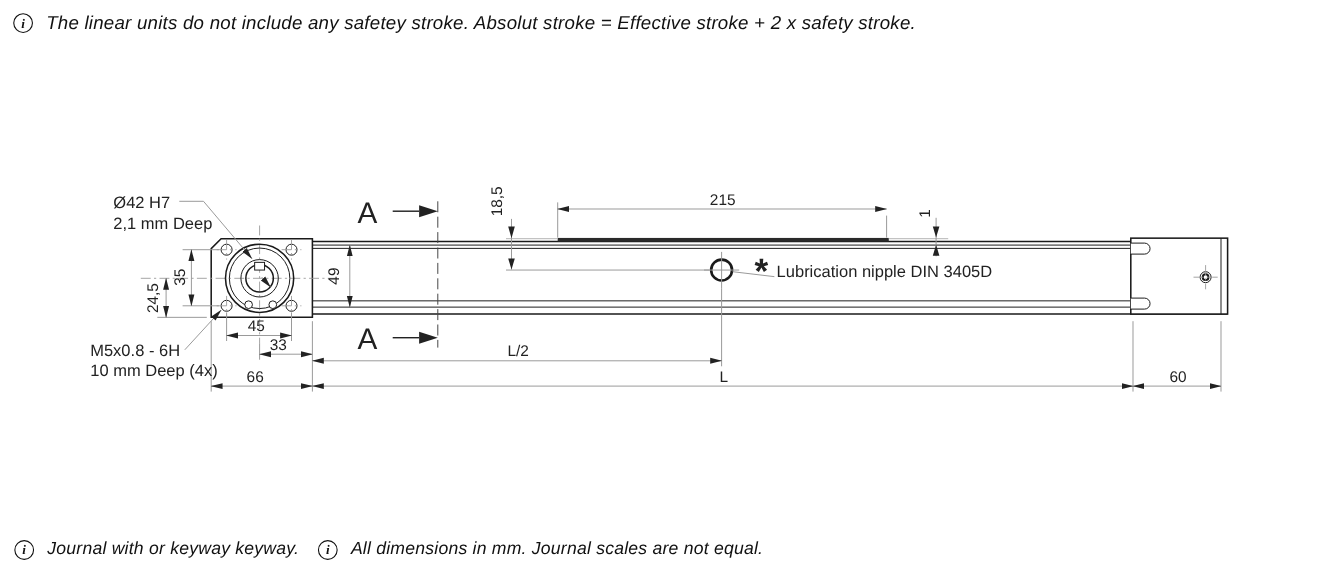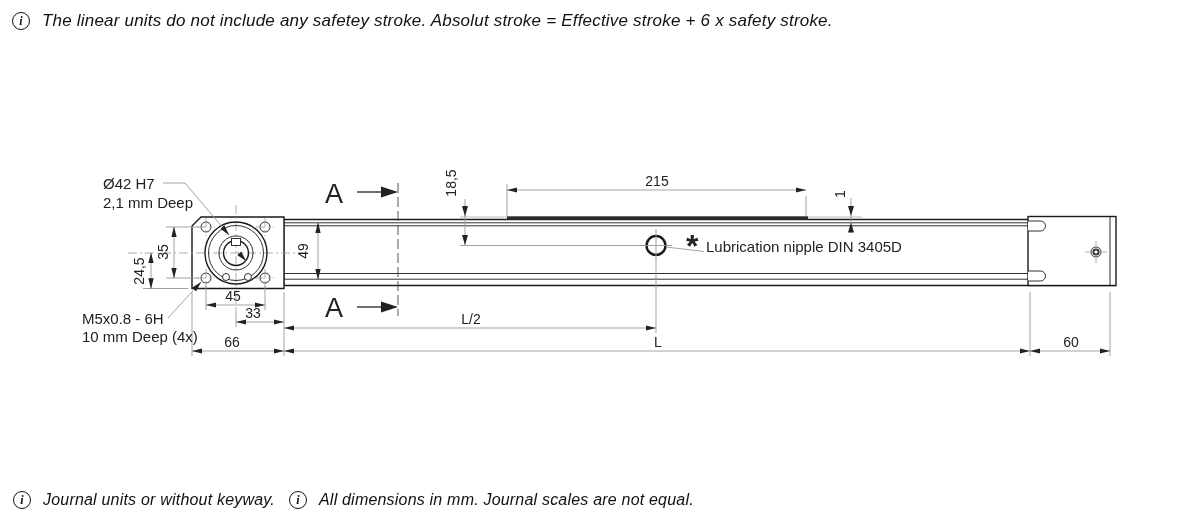--- a/index.html
+++ b/index.html
@@ -25,26 +25,26 @@
   .ltxt{font-size:15px;}
   .atxt{font-size:27px;}
 </style>
 </head>
 <body>
 
 <div id="stage">
 
   <div class="note" style="left:12px;top:11px;">
     <span class="info-icon">i</span>
-    <span class="txt">The linear units do not include any safetey stroke. Absolut stroke = Effective stroke + 6 x safety stroke.</span>
+    <span class="txt">The linear units do not include any safetey stroke. Absolut stroke = Effective stroke + 2 x safety stroke.</span>
   </div>
 
   <div class="note small" style="left:13px;top:491px;">
     <span class="info-icon">i</span>
-    <span class="txt">Journal units or without keyway.</span>
+    <span class="txt">Journal with or keyway keyway.</span>
   </div>
   <div class="note small" style="left:289px;top:491px;">
     <span class="info-icon">i</span>
     <span class="txt">All dimensions in mm. Journal scales are not equal.</span>
   </div>
 
   <svg width="1200" height="525" viewBox="0 0 1200 525">
     <defs>
       <marker id="arr" refX="11.5" refY="4" markerWidth="12" markerHeight="8" orient="auto-start-reverse">
         <path d="M0,1 L12,4 L0,7 Z" fill="#222"></path>

